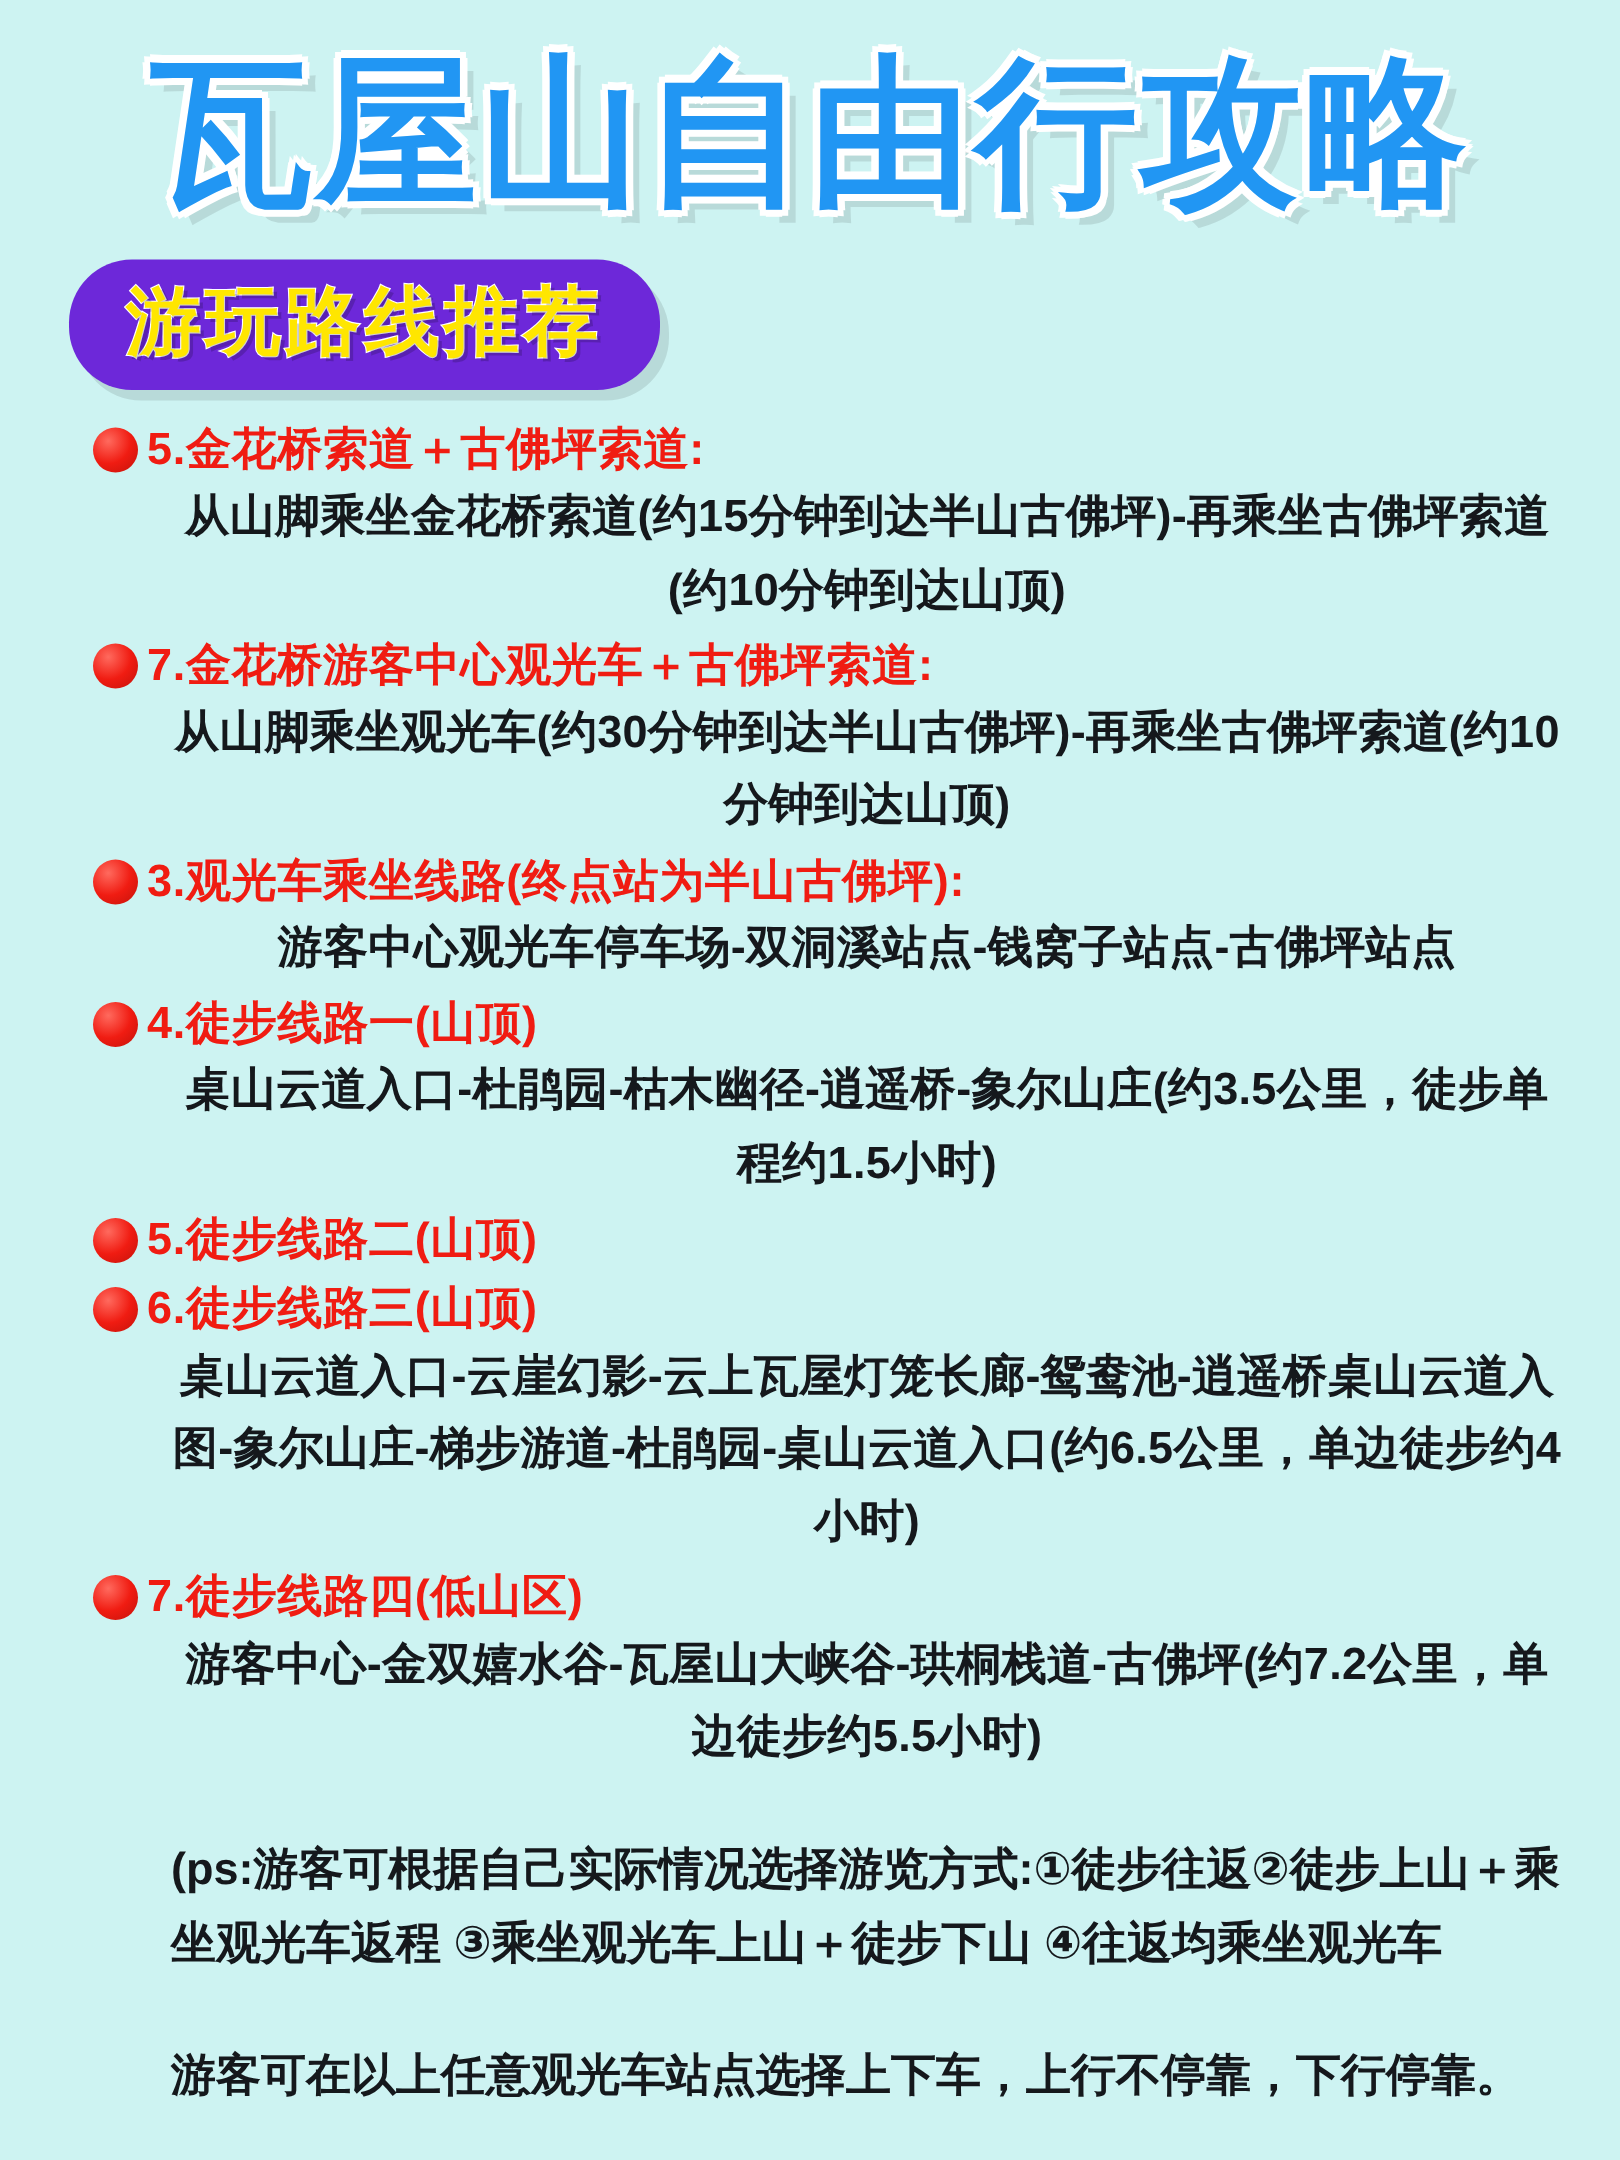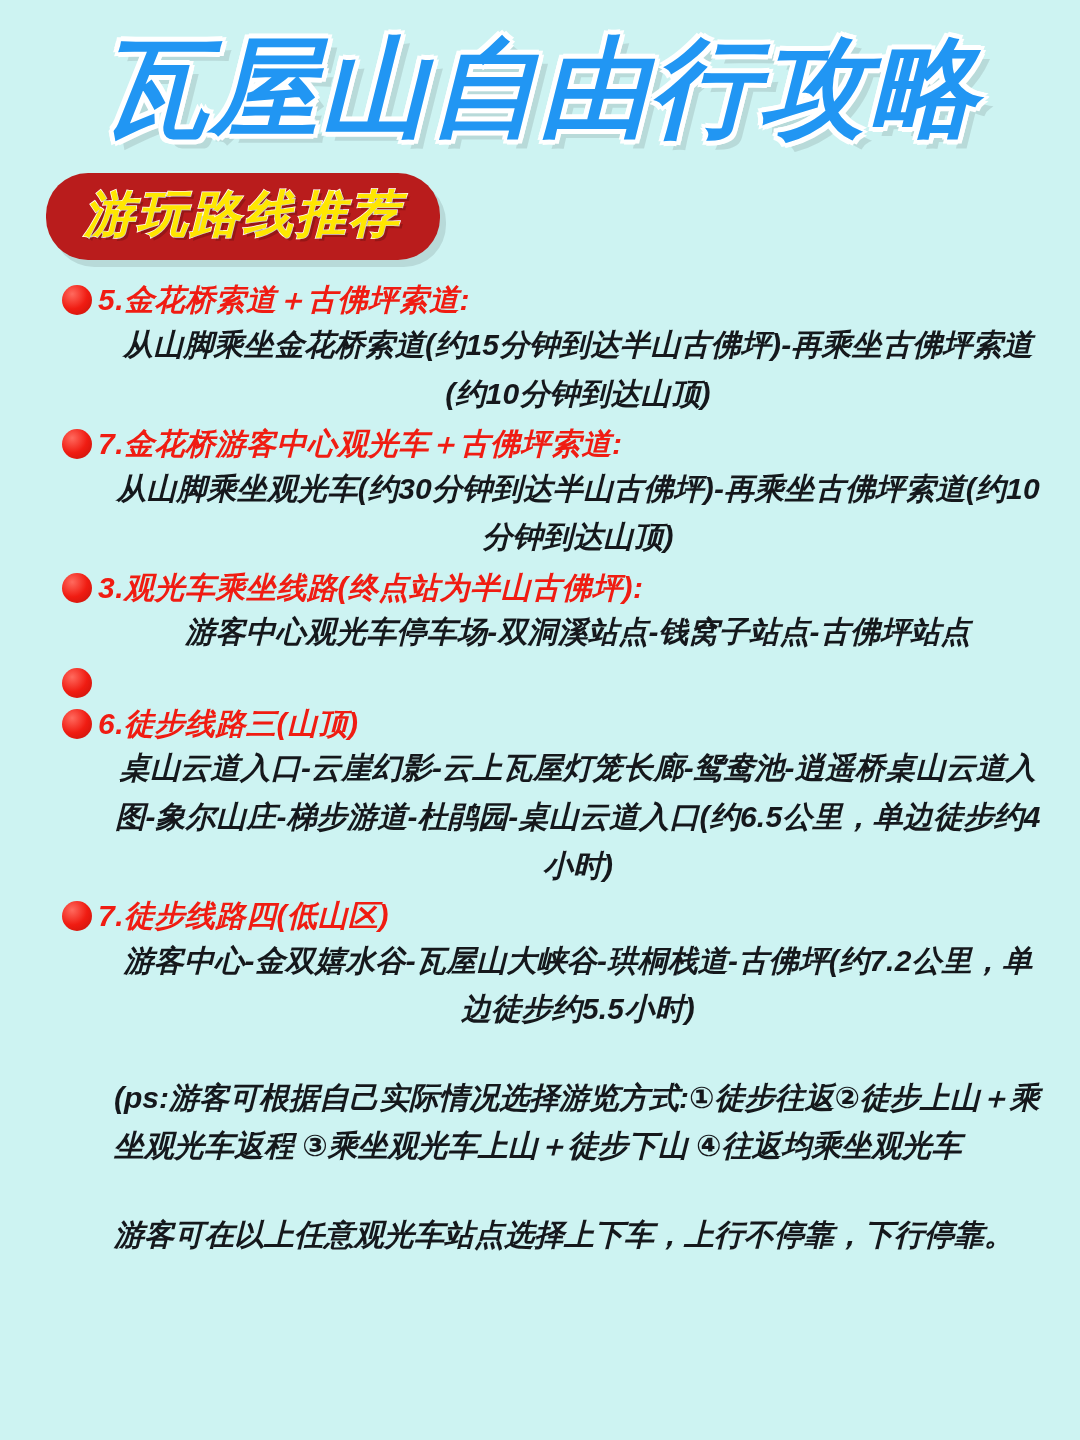--- a/index.html
+++ b/index.html
@@ -12,21 +12,20 @@
     background: #cdf3f2;
     font-family: "Liberation Sans", "DejaVu Sans", sans-serif;
     overflow: hidden;
   }
   .page {
     position: relative;
     width: 1080px;
     height: 1152px;
     box-sizing: border-box;
     padding: 18px 28px 0 28px;
-    font-style: italic;
   }
 
   
   .title {
     text-align: center;
     font-size: 108px;
     line-height: 1.18;
     font-weight: bold;
     color: #2196f3;
     letter-spacing: 2px;
@@ -39,21 +38,21 @@
     margin: 6px 0 0 0;
     white-space: nowrap;
   }
 
   
   .banner-wrap {
     margin: 22px 0 0 18px;
   }
   .banner {
     display: inline-block;
-    background: #b91c1c;
+    background: #6d28d9;
     border-radius: 42px;
     padding: 8px 38px 12px 38px;
     box-shadow: 6px 7px 0 rgba(0,0,0,0.10);
   }
   .banner-text {
     font-size: 50px;
     font-weight: bold;
     color: #ffe600;
     letter-spacing: 3px;
     -webkit-text-stroke: 1.5px #ffffff;
@@ -147,24 +146,32 @@
     </div>
 
     <div class="item">
       <div class="item-head">
         <span class="bullet"></span>
         <span class="head-text">3.观光车乘坐线路(终点站为半山古佛坪):</span>
       </div>
       <div class="body-text">游客中心观光车停车场-双洞溪站点-钱窝子站点-古佛坪站点</div>
     </div>
 
+    <div class="item">
+      <div class="item-head">
+        <span class="bullet"></span>
+        <span class="head-text">4.徒步线路一(山顶)</span>
+      </div>
+      <div class="body-text">桌山云道入口-杜鹃园-枯木幽径-逍遥桥-象尔山庄(约3.5公里，徒步单程约1.5小时)</div>
+    </div>
 
     <div class="item">
       <div class="item-head">
         <span class="bullet"></span>
+        <span class="head-text">5.徒步线路二(山顶)</span>
       </div>
     </div>
 
     <div class="item">
       <div class="item-head">
         <span class="bullet"></span>
         <span class="head-text">6.徒步线路三(山顶)</span>
       </div>
       <div class="body-text">桌山云道入口-云崖幻影-云上瓦屋灯笼长廊-鸳鸯池-逍遥桥桌山云道入图-象尔山庄-梯步游道-杜鹃园-桌山云道入口(约6.5公里，单边徒步约4小时)</div>
     </div>

